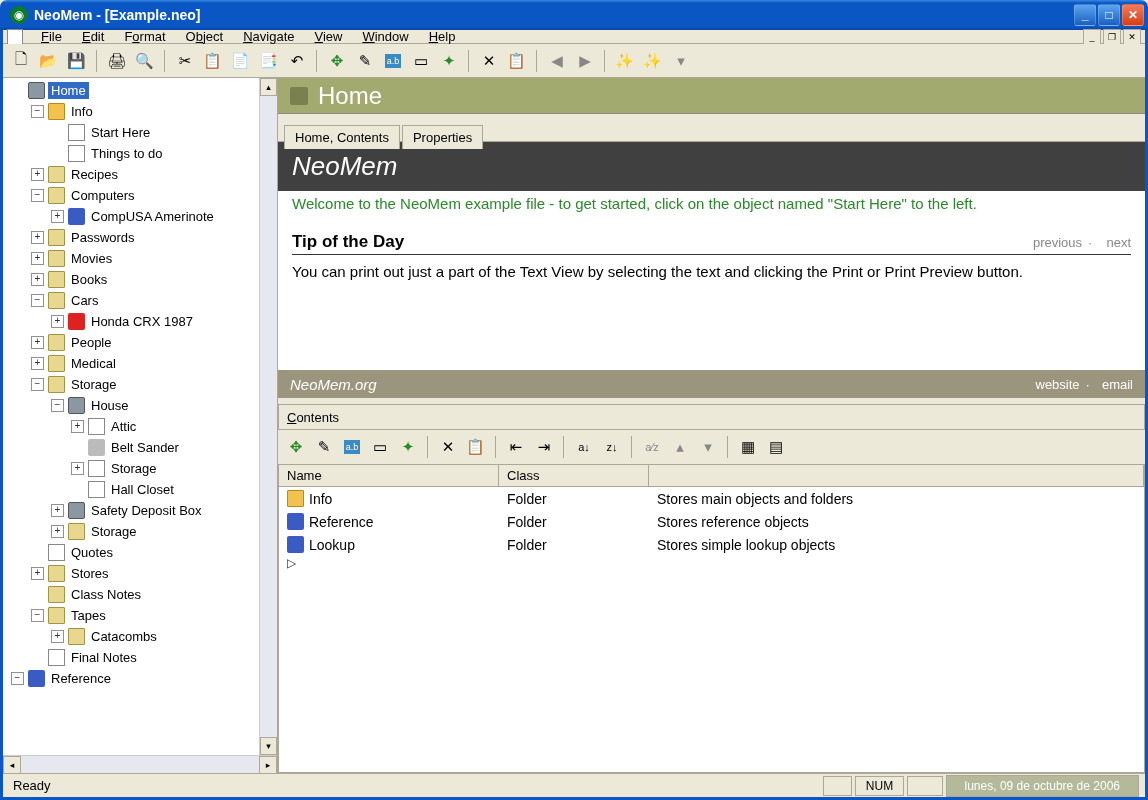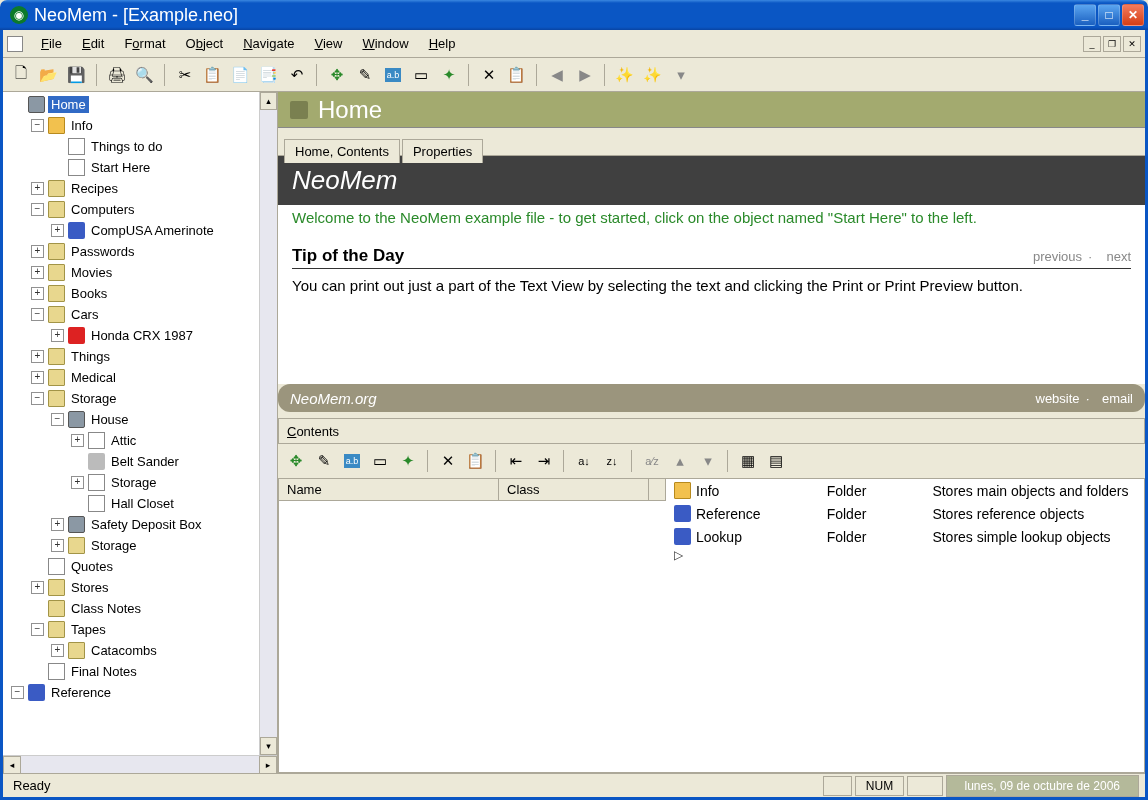--- a/index.html
+++ b/index.html
@@ -1,29 +1,29 @@
 <!DOCTYPE html>
 <html><head>
 <meta charset="utf-8">
 <style>
 * { box-sizing: border-box; margin: 0; padding: 0; }
 body { font-family: Tahoma, Arial, sans-serif; font-size: 13px; color: #000; background: #ece9d8; width: 1148px; height: 800px; overflow: hidden; }
 
 
 .titlebar { height: 30px; background: linear-gradient(to bottom, #3a87e0 0%, #0a56c4 10%, #0a56c4 90%, #0944a3 100%); display: flex; align-items: center; padding: 0 4px; color: #fff; border-radius: 7px 7px 0 0; }
 .titlebar .app-icon { width: 18px; height: 18px; background: #0c7a2a; border-radius: 50%; margin: 0 6px; display: flex; align-items: center; justify-content: center; font-size: 12px; }
-.titlebar .title { font-weight: normal; font-size: 18px; flex: 1; }
+.titlebar .title { font-weight: bold; font-size: 14px; flex: 1; }
 .win-btns { display: flex; gap: 2px; }
 .win-btn { width: 22px; height: 22px; border-radius: 3px; display: flex; align-items: center; justify-content: center; font-size: 12px; font-weight: bold; border: 1px solid #fff3; }
 .win-min, .win-max { background: linear-gradient(to bottom,#5ba5f0,#1a5fc0); color:#fff; }
 .win-close { background: linear-gradient(to bottom,#f27b5e,#d63e15); color:#fff; }
 
 
 .inner-frame { border: 3px solid #0a56c4; border-top: none; height: 770px; display: flex; flex-direction: column; background: #ece9d8; }
-.mdi-bar { height: 28px; background: #ece9d8; display:flex; align-items:center; padding: 0 4px; border-bottom: 1px solid #aca899; }
+.mdi-bar { height: 14px; background: #ece9d8; display:flex; align-items:center; padding: 0 4px; border-bottom: 1px solid #aca899; }
 .menubar { display:flex; gap: 4px; align-items:center; flex:1; }
 .menubar .doc-icon { width:16px; height:16px; background:#fff; border:1px solid #888; margin-right:6px; }
 .menu-item { padding: 3px 8px; cursor: default; }
 .menu-item .u { text-decoration: underline; }
 .mdi-ctrls { display:flex; gap:2px; }
 .mdi-ctrls .mdi-btn { width:18px; height:16px; border:1px solid #aca899; background:#ece9d8; font-size:9px; display:flex; align-items:center; justify-content:center; }
 
 
 .toolbar { height:34px; background:#ece9d8; display:flex; align-items:center; padding:2px 6px; border-bottom:1px solid #aca899; gap:4px; }
 .tb-btn { width:24px; height:24px; display:flex; align-items:center; justify-content:center; border:1px solid transparent; }
@@ -76,31 +76,31 @@
 .brand-bar .brand { color:#fff; font-size:26px; font-style:italic; font-weight:normal; }
 
 .welcome { background:#fff; padding:4px 14px 10px; }
 .welcome-text { color:#2a8a2a; font-size:15px; margin-bottom:20px; }
 .tip-row { display:flex; align-items:center; border-bottom:1px solid #333; padding-bottom:2px; }
 .tip-title { font-weight:bold; font-size:17px; flex:1; }
 .tip-link { color:#888; font-size:13px; margin-left:8px; }
 .tip-sep { color:#888; margin:0 6px; }
 .tip-body { font-size:15px; padding:8px 0 80px; }
 
-.org-bar { height:28px; background:#9b957d; color:#fff; font-style:italic; display:flex; align-items:center; padding:0 12px;border-radius:12px; }
+.org-bar { height:28px; background:#9b957d; color:#fff; font-style:italic; display:flex; align-items:center; padding:0 12px; }
 .org-bar .org-name { flex:1; font-size:15px; }
 .org-bar .org-link { color:#fff; font-size:13px; font-style:normal; margin-left:6px; }
 .org-bar .org-sep { margin:0 6px; }
 
 .contents-hdr { height:26px; background:#ece9d8; border:1px solid #aca899; display:flex; align-items:center; padding:0 8px; font-size:13px; margin-top:6px; }
 .contents-hdr .u { text-decoration: underline; }
 
 .contents-toolbar { height:34px; background:#ece9d8; display:flex; align-items:center; padding:2px 6px; gap:4px; }
 
-.table { background:#fff; border:1px solid #aca899; flex:1; display:flex; flex-direction:row; min-height:0; }
+.table { background:#fff; border:1px solid #aca899; flex:1; display:flex; flex-direction:column; min-height:0; }
 .thead { display:flex; height:22px; background:#ece9d8; border-bottom:1px solid #aca899; }
 .th { border-right:1px solid #aca899; padding:3px 8px; font-size:13px; }
 .th.c-name { width:220px; }
 .th.c-class { width:150px; }
 .th.c-desc { width:320px; }
 .th.c-last { flex:1; }
 .tbody { flex:1; overflow:auto; }
 .tr { display:flex; height:23px; align-items:center; }
 .td { padding:2px 8px; font-size:14px; }
 .td.c-name { width:220px; display:flex; align-items:center; }
@@ -238,27 +238,27 @@
             <div class="tree-row">
               <span class="spacer" style="width: 26px;"></span>
               <span class="expander">−</span>
               <span class="ticon ic-folder-y"></span>
               <span class="tlabel">Info</span>
             </div>
             <div class="tree-row">
               <span class="spacer" style="width: 46px;"></span>
               <span class="spacer" style="width: 17px;"></span>
               <span class="ticon ic-doc"></span>
+              <span class="tlabel">Start Here</span>
+            </div>
+            <div class="tree-row">
+              <span class="spacer" style="width: 46px;"></span>
+              <span class="spacer" style="width: 17px;"></span>
+              <span class="ticon ic-doc"></span>
               <span class="tlabel">Things to do</span>
-            </div>
-            <div class="tree-row">
-              <span class="spacer" style="width: 46px;"></span>
-              <span class="spacer" style="width: 17px;"></span>
-              <span class="ticon ic-doc"></span>
-              <span class="tlabel">Start Here</span>
             </div>
             <div class="tree-row">
               <span class="spacer" style="width: 26px;"></span>
               <span class="expander">+</span>
               <span class="ticon ic-folder-o"></span>
               <span class="tlabel">Recipes</span>
             </div>
             <div class="tree-row">
               <span class="spacer" style="width: 26px;"></span>
               <span class="expander">−</span>
@@ -298,21 +298,21 @@
             <div class="tree-row">
               <span class="spacer" style="width: 46px;"></span>
               <span class="expander">+</span>
               <span class="ticon ic-red"></span>
               <span class="tlabel">Honda CRX 1987</span>
             </div>
             <div class="tree-row">
               <span class="spacer" style="width: 26px;"></span>
               <span class="expander">+</span>
               <span class="ticon ic-folder-o"></span>
-              <span class="tlabel">Things</span>
+              <span class="tlabel">People</span>
             </div>
             <div class="tree-row">
               <span class="spacer" style="width: 26px;"></span>
               <span class="expander">+</span>
               <span class="ticon ic-folder-o"></span>
               <span class="tlabel">Medical</span>
             </div>
             <div class="tree-row">
               <span class="spacer" style="width: 26px;"></span>
               <span class="expander">−</span>

